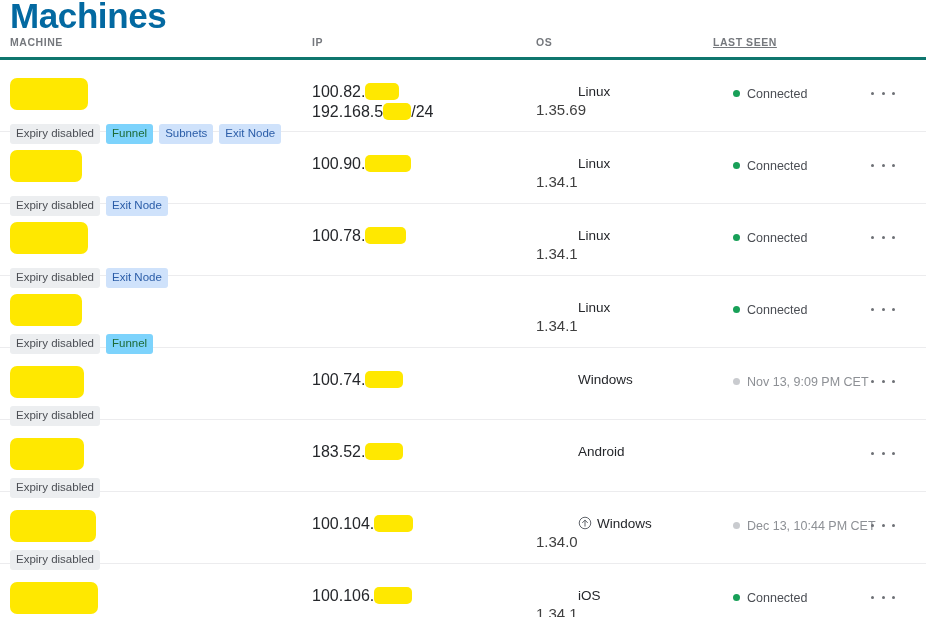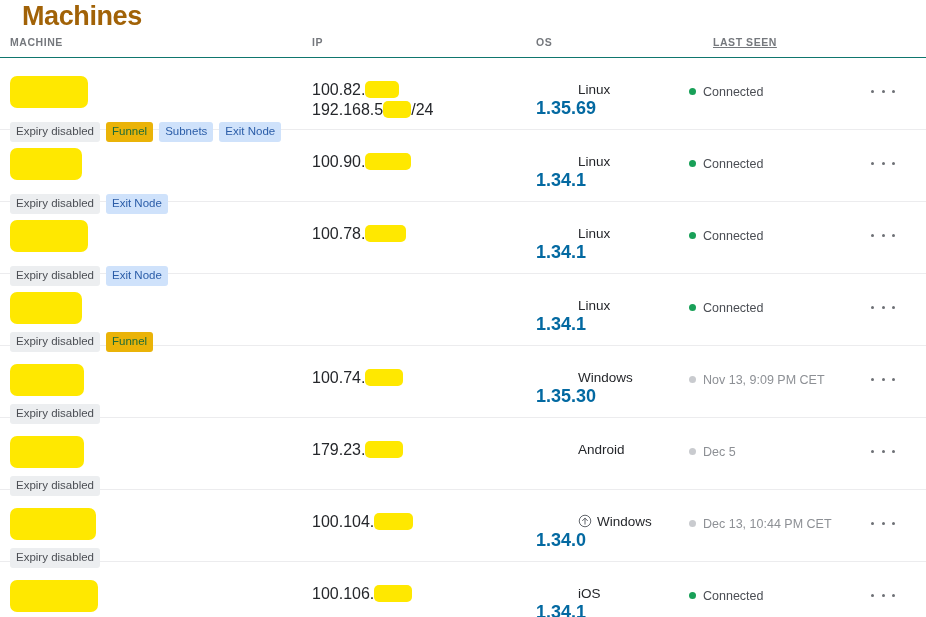--- a/index.html
+++ b/index.html
@@ -20,26 +20,26 @@
     position: relative;
     width: 926px;
     height: 617px;
     background: #fff;
     box-sizing: border-box;
   }
 
   
   .page-title {
     position: absolute;
-    left: 22px;
+    left: 10px;
     top: 0px;
-    font-size: 27px;
+    font-size: 35px;
     font-weight: 700;
     letter-spacing: -0.4px;
-    color: #a16207;
+    color: #0369a1;
     line-height: 32px;
   }
 
   .watermark {
     position: absolute;
     left: 128px;
     top: 2px;
     font-size: 24px;
     font-weight: 700;
     color: #fcfdfc;
@@ -51,21 +51,21 @@
   .table {
     position: absolute;
     left: 0;
     top: 36px;
     width: 926px;
   }
 
   .thead {
     position: relative;
     height: 21px;
-    border-bottom: 1px solid #0f766e;
+    border-bottom: 3px solid #0f766e;
   }
   .th {
     position: absolute;
     top: 0;
     font-size: 10.5px;
     font-weight: 700;
     letter-spacing: 0.55px;
     color: #75787d;
     text-transform: uppercase;
     white-space: nowrap;
@@ -82,21 +82,21 @@
   }
 
   
   .cell {
     position: absolute;
     box-sizing: border-box;
   }
   .cell.c-machine { left: 10px; top: 0; width: 296px; }
   .cell.c-ip      { left: 312px; top: 22px; width: 220px; }
   .cell.c-os      { left: 536px; top: 22px; width: 172px; }
-  .cell.c-seen    { left: 689px; top: 26px; width: 150px; }
+  .cell.c-seen    { left: 733px; top: 26px; width: 150px; }
   .cell.c-menu    { left: 869px; top: 24px; width: 36px; }
 
   
   .redact {
     background: #ffe800;
     border-radius: 7px;
     height: 32px;
     display: block;
   }
   .redact-inline {
@@ -117,21 +117,21 @@
     display: inline-block;
     font-size: 11.5px;
     line-height: 17px;
     padding: 1px 6px 2px 6px;
     border-radius: 3px;
     margin-right: 6px;
     white-space: nowrap;
     font-family: "Liberation Sans", sans-serif;
   }
   .tag.neutral { background: #eceef0; color: #4b4e54; }
-  .tag.green   { background: #eab308; color: #1d6b38; }
+  .tag.green   { background: #7dd3fc; color: #1d6b38; }
   .tag.blue    { background: #cfe2fb; color: #2b5da8; margin-top: 6px; }
 
   .ip-line {
     font-size: 16px;
     line-height: 20px;
     color: #25272b;
     white-space: nowrap;
   }
 
   .os-name {
@@ -142,25 +142,24 @@
     margin-left: 42px;
   }
   .os-name .upd-icon {
     display: inline-block;
     width: 14px;
     height: 14px;
     vertical-align: -2px;
     margin-right: 5px;
   }
   .os-ver {
-    font-size: 18px;
+    font-size: 15px;
     line-height: 18px;
-    color: #0369a1;
-    white-space: nowrap;
-    font-weight: bold;
+    color: #404040;
+    white-space: nowrap;
   }
 
   .seen {
     font-size: 12.5px;
     line-height: 16px;
     white-space: nowrap;
   }
   .seen .dot {
     display: inline-block;
     width: 7px;
@@ -303,46 +302,42 @@
         <div class="row" style="height: 72px;">
           <div class="cell c-machine">
             <span class="redact" style="width: 74px; margin-top: 18px;"></span>
             <div class="tags" style="top: 58px;"><span class="tag neutral">Expiry disabled</span></div>
           </div>
           <div class="cell c-ip">
             <div class="ip-line"><span>100.74.</span><span class="redact-inline" style="width: 38px;"></span></div>
           </div>
           <div class="cell c-os">
             <div class="os-name"><span>Windows</span></div>
-            <div class="os-ver">1.35.30</div>
           </div>
           <div class="cell c-seen">
             <div class="seen offline"><span class="dot"></span><span>Nov 13, 9:09 PM CET</span></div>
           </div>
           <div class="cell c-menu">
             <div class="kebab">
               <i></i>
               <i></i>
               <i></i>
             </div>
           </div>
         </div>
         <div class="row" style="height: 72px;">
           <div class="cell c-machine">
             <span class="redact" style="width: 74px; margin-top: 18px;"></span>
             <div class="tags" style="top: 58px;"><span class="tag neutral">Expiry disabled</span></div>
           </div>
           <div class="cell c-ip">
-            <div class="ip-line"><span>179.23.</span><span class="redact-inline" style="width: 38px;"></span></div>
+            <div class="ip-line"><span>183.52.</span><span class="redact-inline" style="width: 38px;"></span></div>
           </div>
           <div class="cell c-os">
             <div class="os-name"><span>Android</span></div>
-          </div>
-          <div class="cell c-seen">
-            <div class="seen offline"><span class="dot"></span><span>Dec 5</span></div>
           </div>
           <div class="cell c-menu">
             <div class="kebab">
               <i></i>
               <i></i>
               <i></i>
             </div>
           </div>
         </div>
         <div class="row" style="height: 72px;">

